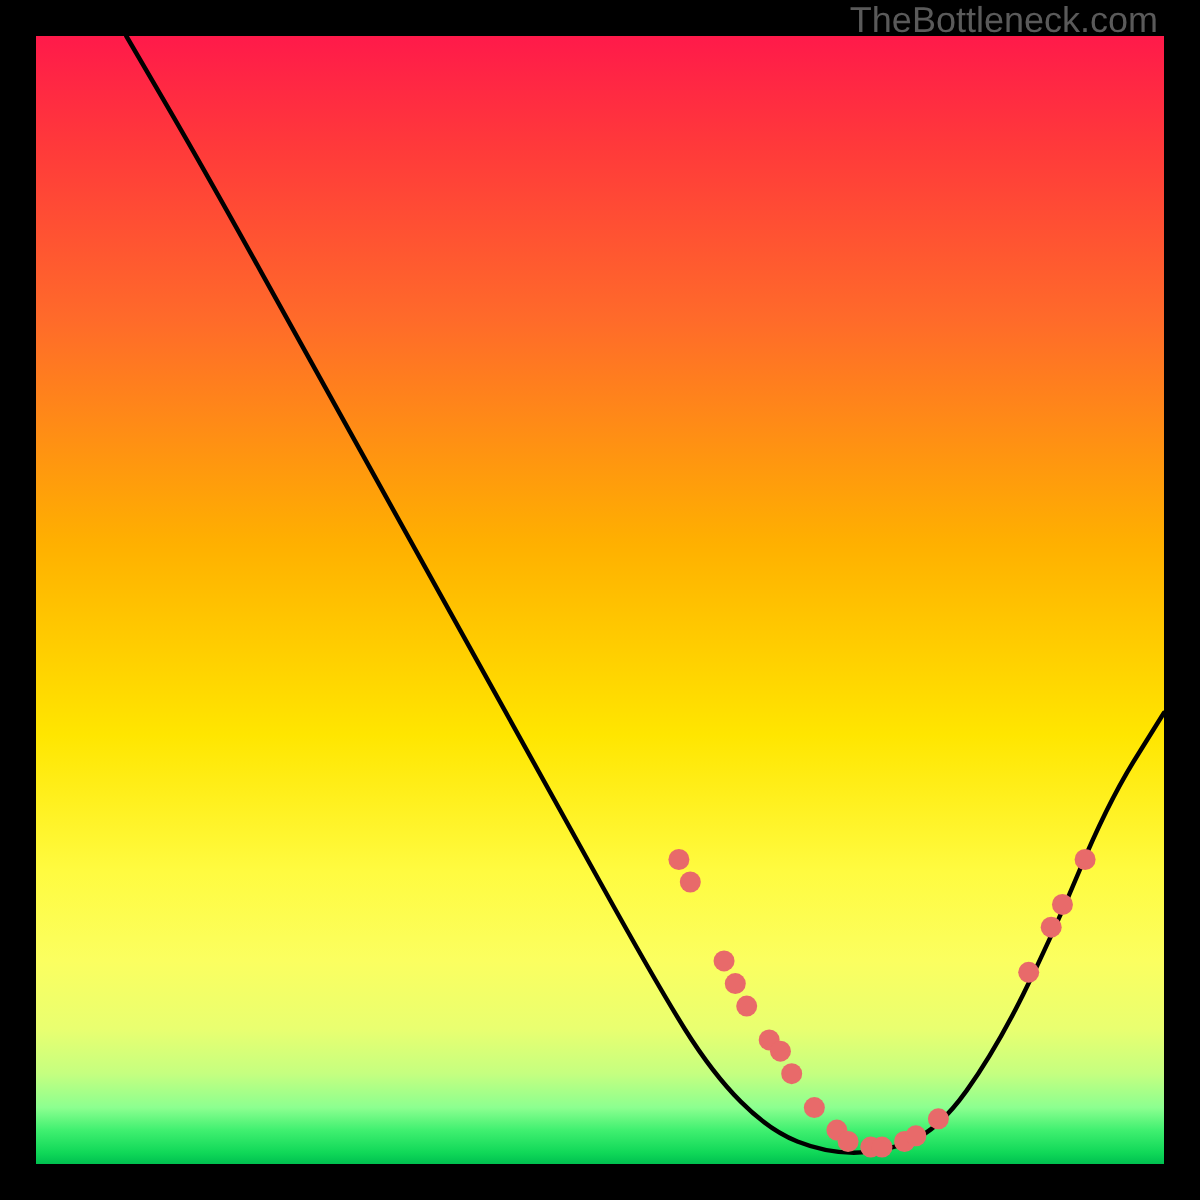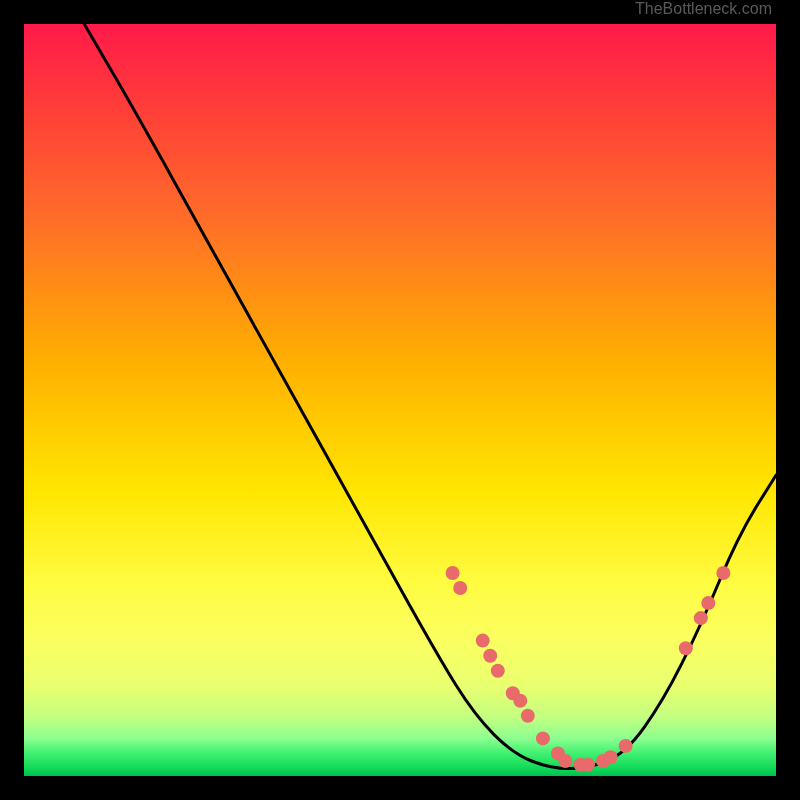--- a/index.html
+++ b/index.html
@@ -46,21 +46,21 @@
       #40f070 97%,
       #10d858 99%,
       #00c050 100%
     );
   }
   .watermark {
     position: absolute;
     top: 0px;
     right: 28px;
     color: #5a5a5a;
-    font-size: 16px;
+    font-size: 24px;
     font-weight: 500;
     font-family: Arial, sans-serif;
     z-index: 20;
   }
   svg.curve {
     position: absolute;
     left: 0;
     top: 0;
     width: 752px;
     height: 752px;

